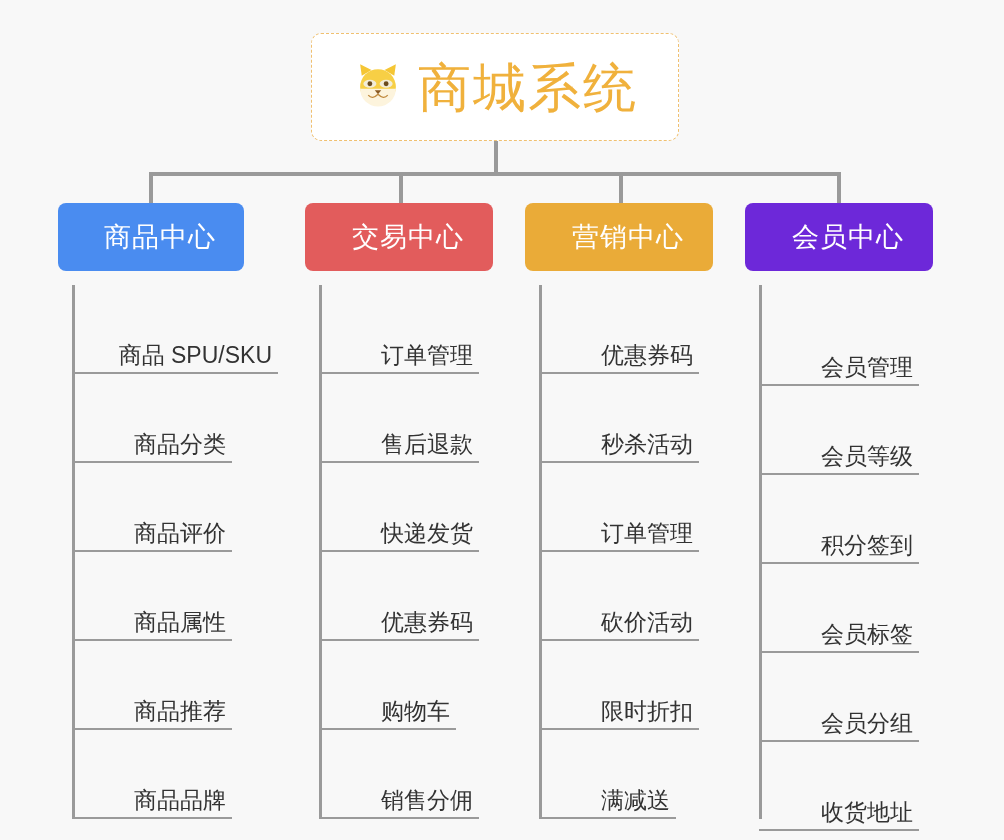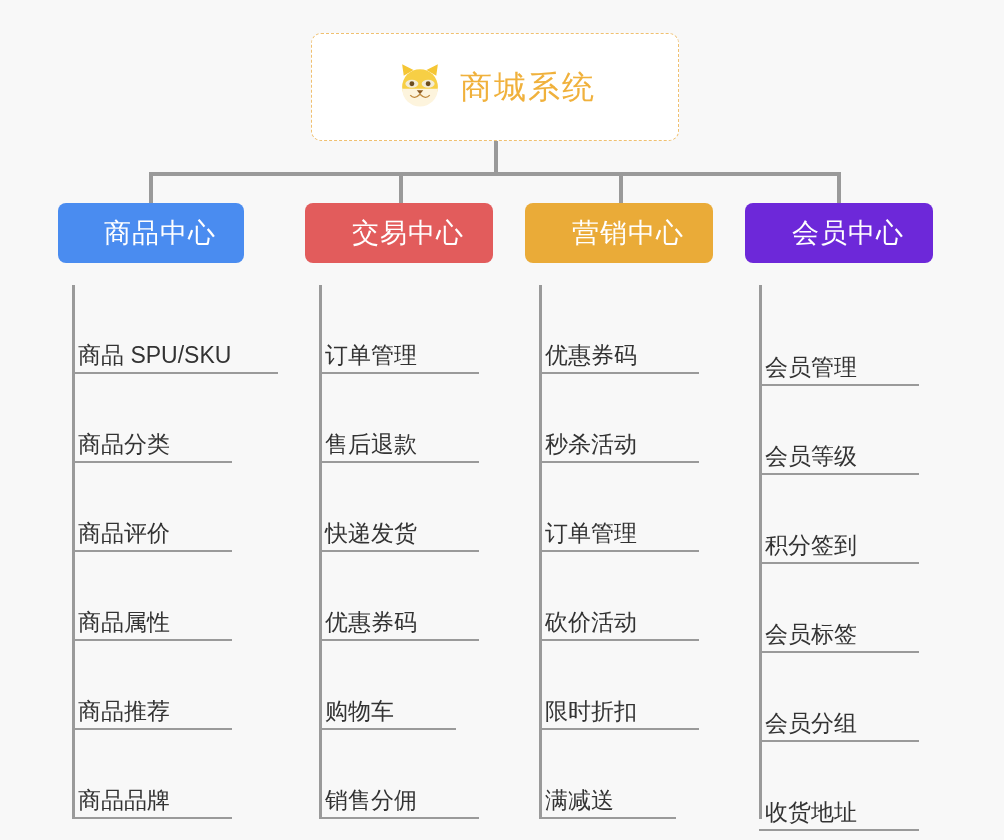--- a/index.html
+++ b/index.html
@@ -40,21 +40,21 @@
   }
   .root-icon {
     font-size: 44px;
     line-height: 1;
     display: block;
     width: 52px;
     height: 52px;
     position: relative;
   }
   .root-title {
-    font-size: 32px;
+    font-size: 53px;
     color: #f0b13c;
     letter-spacing: 2px;
     line-height: 1;
     white-space: nowrap;
   }
 
   
   .conn {
     position: absolute;
     background: #9a9a9a;
@@ -64,21 +64,21 @@
 
   
   .column {
     position: absolute;
     top: 203px;
   }
   .cat-box {
     position: absolute;
     top: 0;
     left: 0;
-    height: 60px;
+    height: 68px;
     border-radius: 8px;
     display: flex;
     align-items: center;
     justify-content: center;
     color: #ffffff;
     font-size: 27px;
     letter-spacing: 1px;
     white-space: nowrap;
     padding-left: 18px;
   }
@@ -95,21 +95,21 @@
     margin: 0;
     padding: 0;
     list-style: none;
   }
   .leaf {
     position: relative;
     height: 89px;
     border-bottom: 2px solid #9a9a9a;
     display: flex;
     align-items: flex-end;
-    justify-content: flex-start;
+    justify-content: flex-end;
     padding-bottom: 4px;
   }
   .leaf-label {
     font-size: 23px;
     color: #333333;
     white-space: nowrap;
     line-height: 1.1;
     padding: 0 6px;
   }
 </style>

